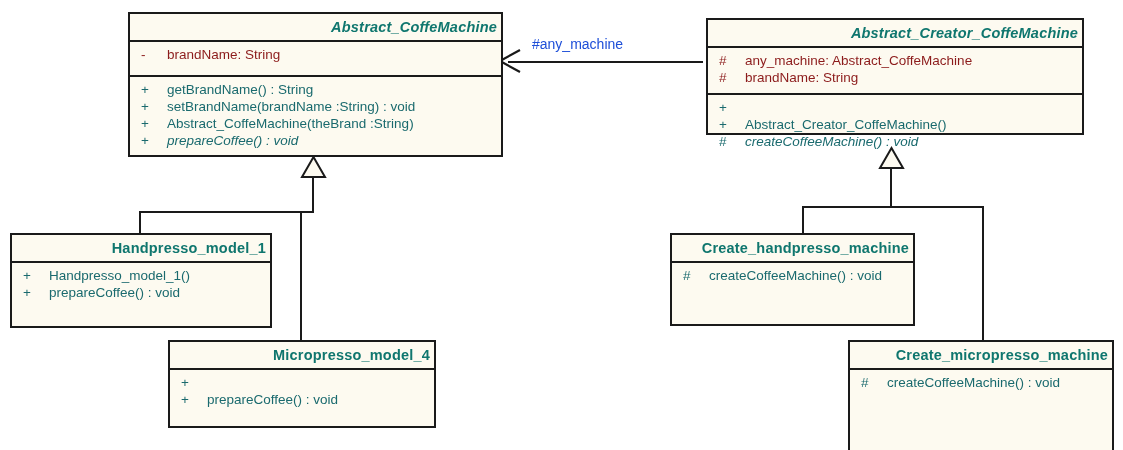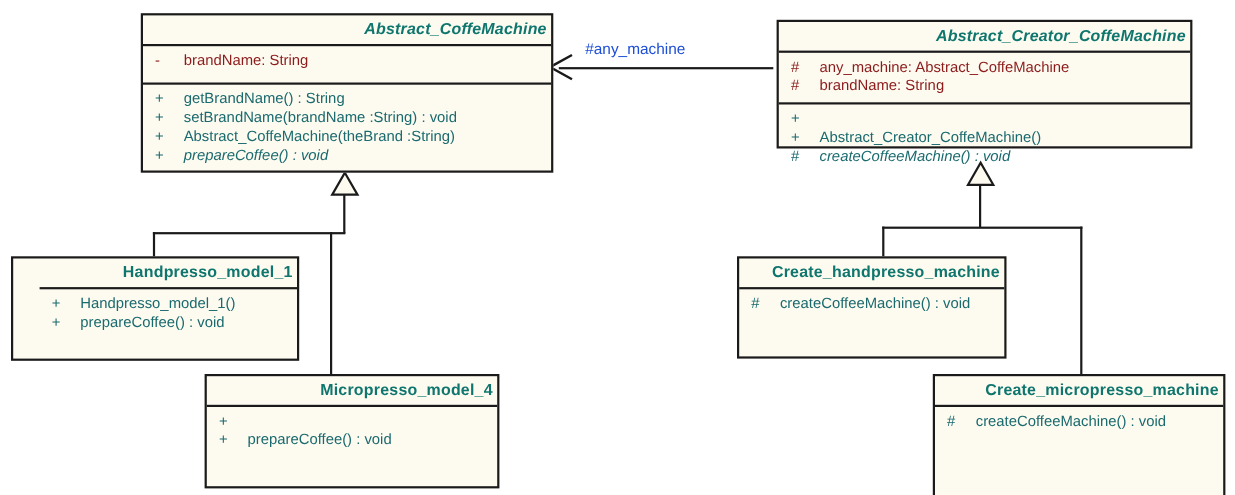--- a/index.html
+++ b/index.html
@@ -181,36 +181,36 @@
         <span class="vis">+</span>
         <span class="sig">Abstract_Creator_CoffeMachine()</span>
       </div>
       <div class="uml-row meth italic">
         <span class="vis">#</span>
         <span class="sig">createCoffeeMachine() : void</span>
       </div>
     </div>
   </div>
 
-  <div class="uml-class" style="left:10px; top:233px; width:262px; height:95px;padding-left:24px;">
+  <div class="uml-class" style="left:10px; top:233px; width:262px; height:95px;">
     <div class="uml-title">Handpresso_model_1</div>
     <div class="uml-divider"></div>
     <div class="uml-compartment">
       <div class="uml-row meth">
         <span class="vis">+</span>
         <span class="sig">Handpresso_model_1()</span>
       </div>
       <div class="uml-row meth">
         <span class="vis">+</span>
         <span class="sig">prepareCoffee() : void</span>
       </div>
     </div>
   </div>
 
-  <div class="uml-class" style="left:186px; top:340px; width:268px; height:104px;">
+  <div class="uml-class" style="left:168px; top:340px; width:268px; height:88px;">
     <div class="uml-title">Micropresso_model_4</div>
     <div class="uml-divider"></div>
     <div class="uml-compartment">
       <div class="uml-row meth">
         <span class="vis">+</span>
       </div>
       <div class="uml-row meth">
         <span class="vis">+</span>
         <span class="sig">prepareCoffee() : void</span>
       </div>

